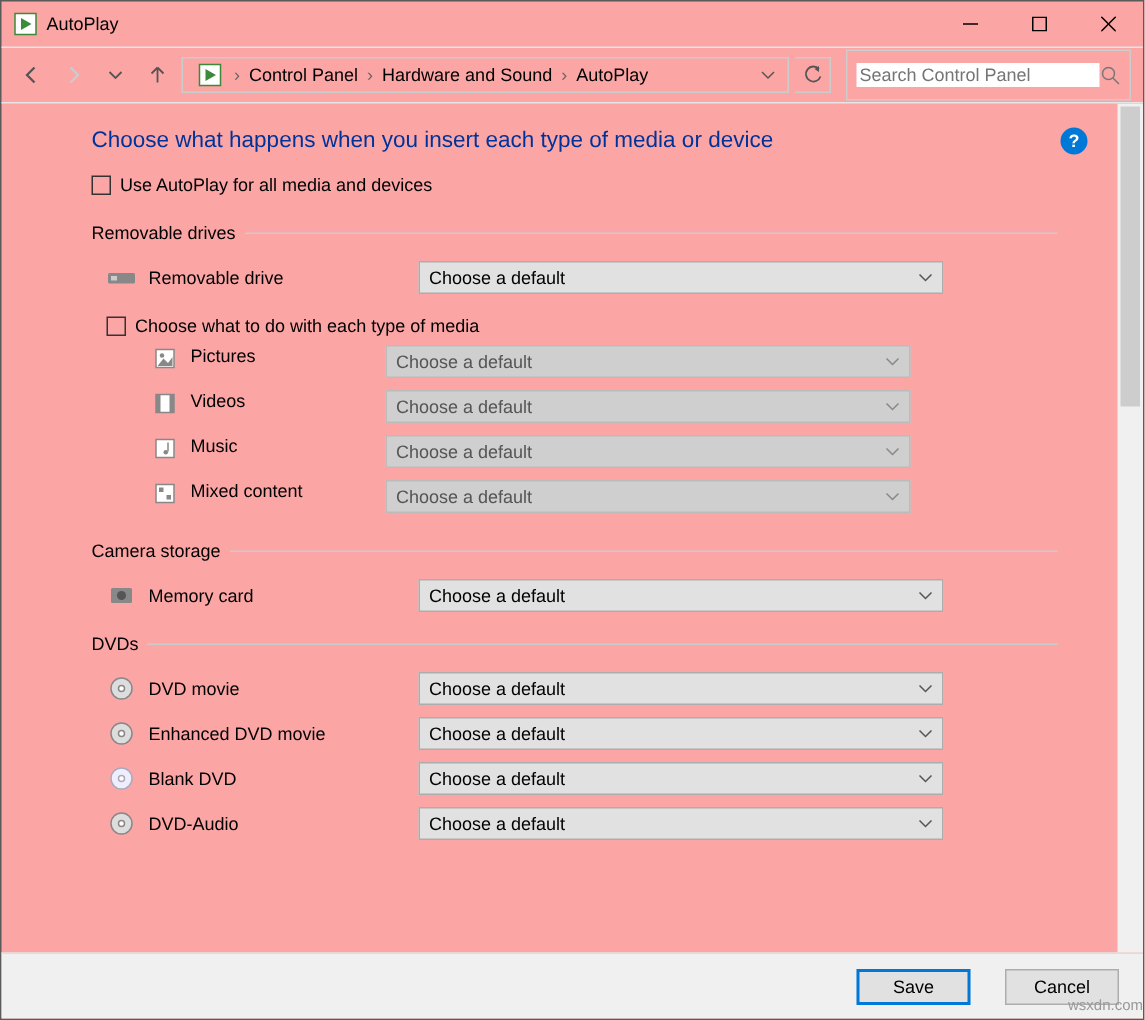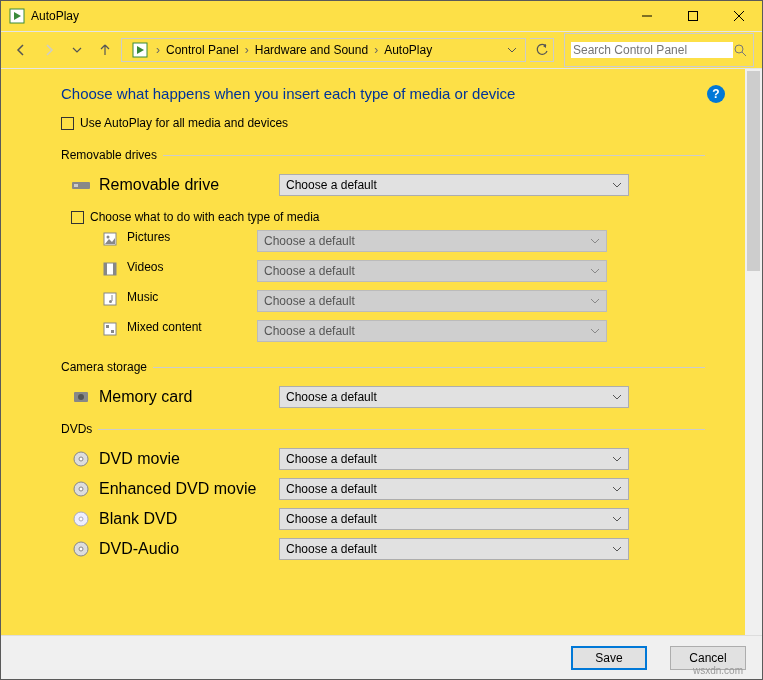--- a/index.html
+++ b/index.html
@@ -1,17 +1,17 @@
 <!DOCTYPE html>
 <html><head>
 <meta charset="utf-8">
 <style>
 * { box-sizing: border-box; font-family: "Segoe UI", Tahoma, sans-serif; }
 body { margin: 0; background: #fff; font-size: 12px; color: #000; }
-.window { width: 763px; height: 680px; border: 1px solid #5a5a5a; display: flex; flex-direction: column; background: #fde047; }
+.window { width: 763px; height: 680px; border: 1px solid #5a5a5a; display: flex; flex-direction: column; background: #fca5a5; }
 .titlebar { height: 30px; display: flex; align-items: center; padding: 0 0 0 8px; }
 .titlebar-icon { width: 16px; height: 16px; margin-right: 6px; }
 .titlebar-text { font-size: 12px; }
 .titlebar-spacer { flex: 1; }
 .winbtn { width: 46px; height: 30px; display: flex; align-items: center; justify-content: center; }
 .sep { height: 1px; background: #e5e5e5; }
 .navbar { height: 36px; display: flex; align-items: center; padding: 0 8px; gap: 4px; }
 .navbtn { width: 24px; height: 24px; display: flex; align-items: center; justify-content: center; color: #555; }
 .navbtn.disabled { color: #bcbcbc; }
 .addr-icon { width: 20px; height: 20px; display:flex; align-items:center; justify-content:center; margin: 0 4px; }
@@ -29,32 +29,32 @@
 .scrollbar { width: 17px; background: #f0f0f0; position: relative; }
 .scroll-thumb { position: absolute; top: 2px; left: 2px; right: 2px; height: 200px; background: #cdcdcd; }
 .heading { color: #003399; font-size: 15px; margin-bottom: 14px; }
 .help-icon { position: absolute; top: 16px; right: 20px; width:18px; height:18px; border-radius:50%; background:#0078d7; color:#fff; font-weight:bold; display:flex; align-items:center; justify-content:center; font-size:12px;}
 .chk-row { display: flex; align-items: flex-end; gap: 6px; margin-bottom: 18px; }
 .chk { width: 13px; height: 13px; border: 1px solid #333; }
 fieldset { border: none; border-top: 1px solid #ccc; margin: 10px 0 8px 0; padding: 8px 0 0 0; }
 legend { padding: 0 6px 0 0; color: #000; font-size: 12px; }
 .row { display: flex; align-items: center; height: 30px; }
 .row .icon-slot { width: 20px; height: 20px; margin-left: 10px; margin-right: 8px; display:flex;align-items:center;justify-content:center; }
-.row .label { width: 180px; font-size: 16px; }
+.row .label { width: 180px; font-size: 12px; }
 .select { flex: 0 0 350px; height: 22px; border: 1px solid #adadad; background: #e1e1e1; display:flex; align-items:center; padding: 0 6px; font-size:12px; color:#000; position:relative;}
 .select .sel-chev { margin-left:auto; color:#555; }
 .select.grayed { background: #cfcfcf; color:#555; border-color:#bbb;}
 .sub { margin-left: 40px; margin-top: 6px; }
 .sub-row { display:flex; align-items:flex-start; height: 30px;}
 .sub-row .icon-slot { width:18px; height:18px; margin-right:8px; display:flex;align-items:center;justify-content:center;}
 .sub-row .label { width: 130px; }
 .footer { height: 44px; background: #f0f0f0; border-top:1px solid #ddd; display:flex; align-items:center; justify-content:flex-end; padding: 0 16px; gap: 23px;}
 .btn { min-width: 76px; height: 24px; border:1px solid #adadad; background:#e1e1e1; font-size:12px; display:flex;align-items:center;justify-content:center;}
 .btn.primary { border:2px solid #0078d7; }
-.watermark { position:fixed; bottom:4px; right:20px; font-size:10px; color:#999;}
+.watermark { position:fixed; bottom:4px; right:1px; font-size:10px; color:#999;}
 svg { display:block; }
 </style>
 </head>
 <body>
 
 <div class="window">
 
   <div class="titlebar">
     <span class="titlebar-icon">
       <svg width="16" height="16">

